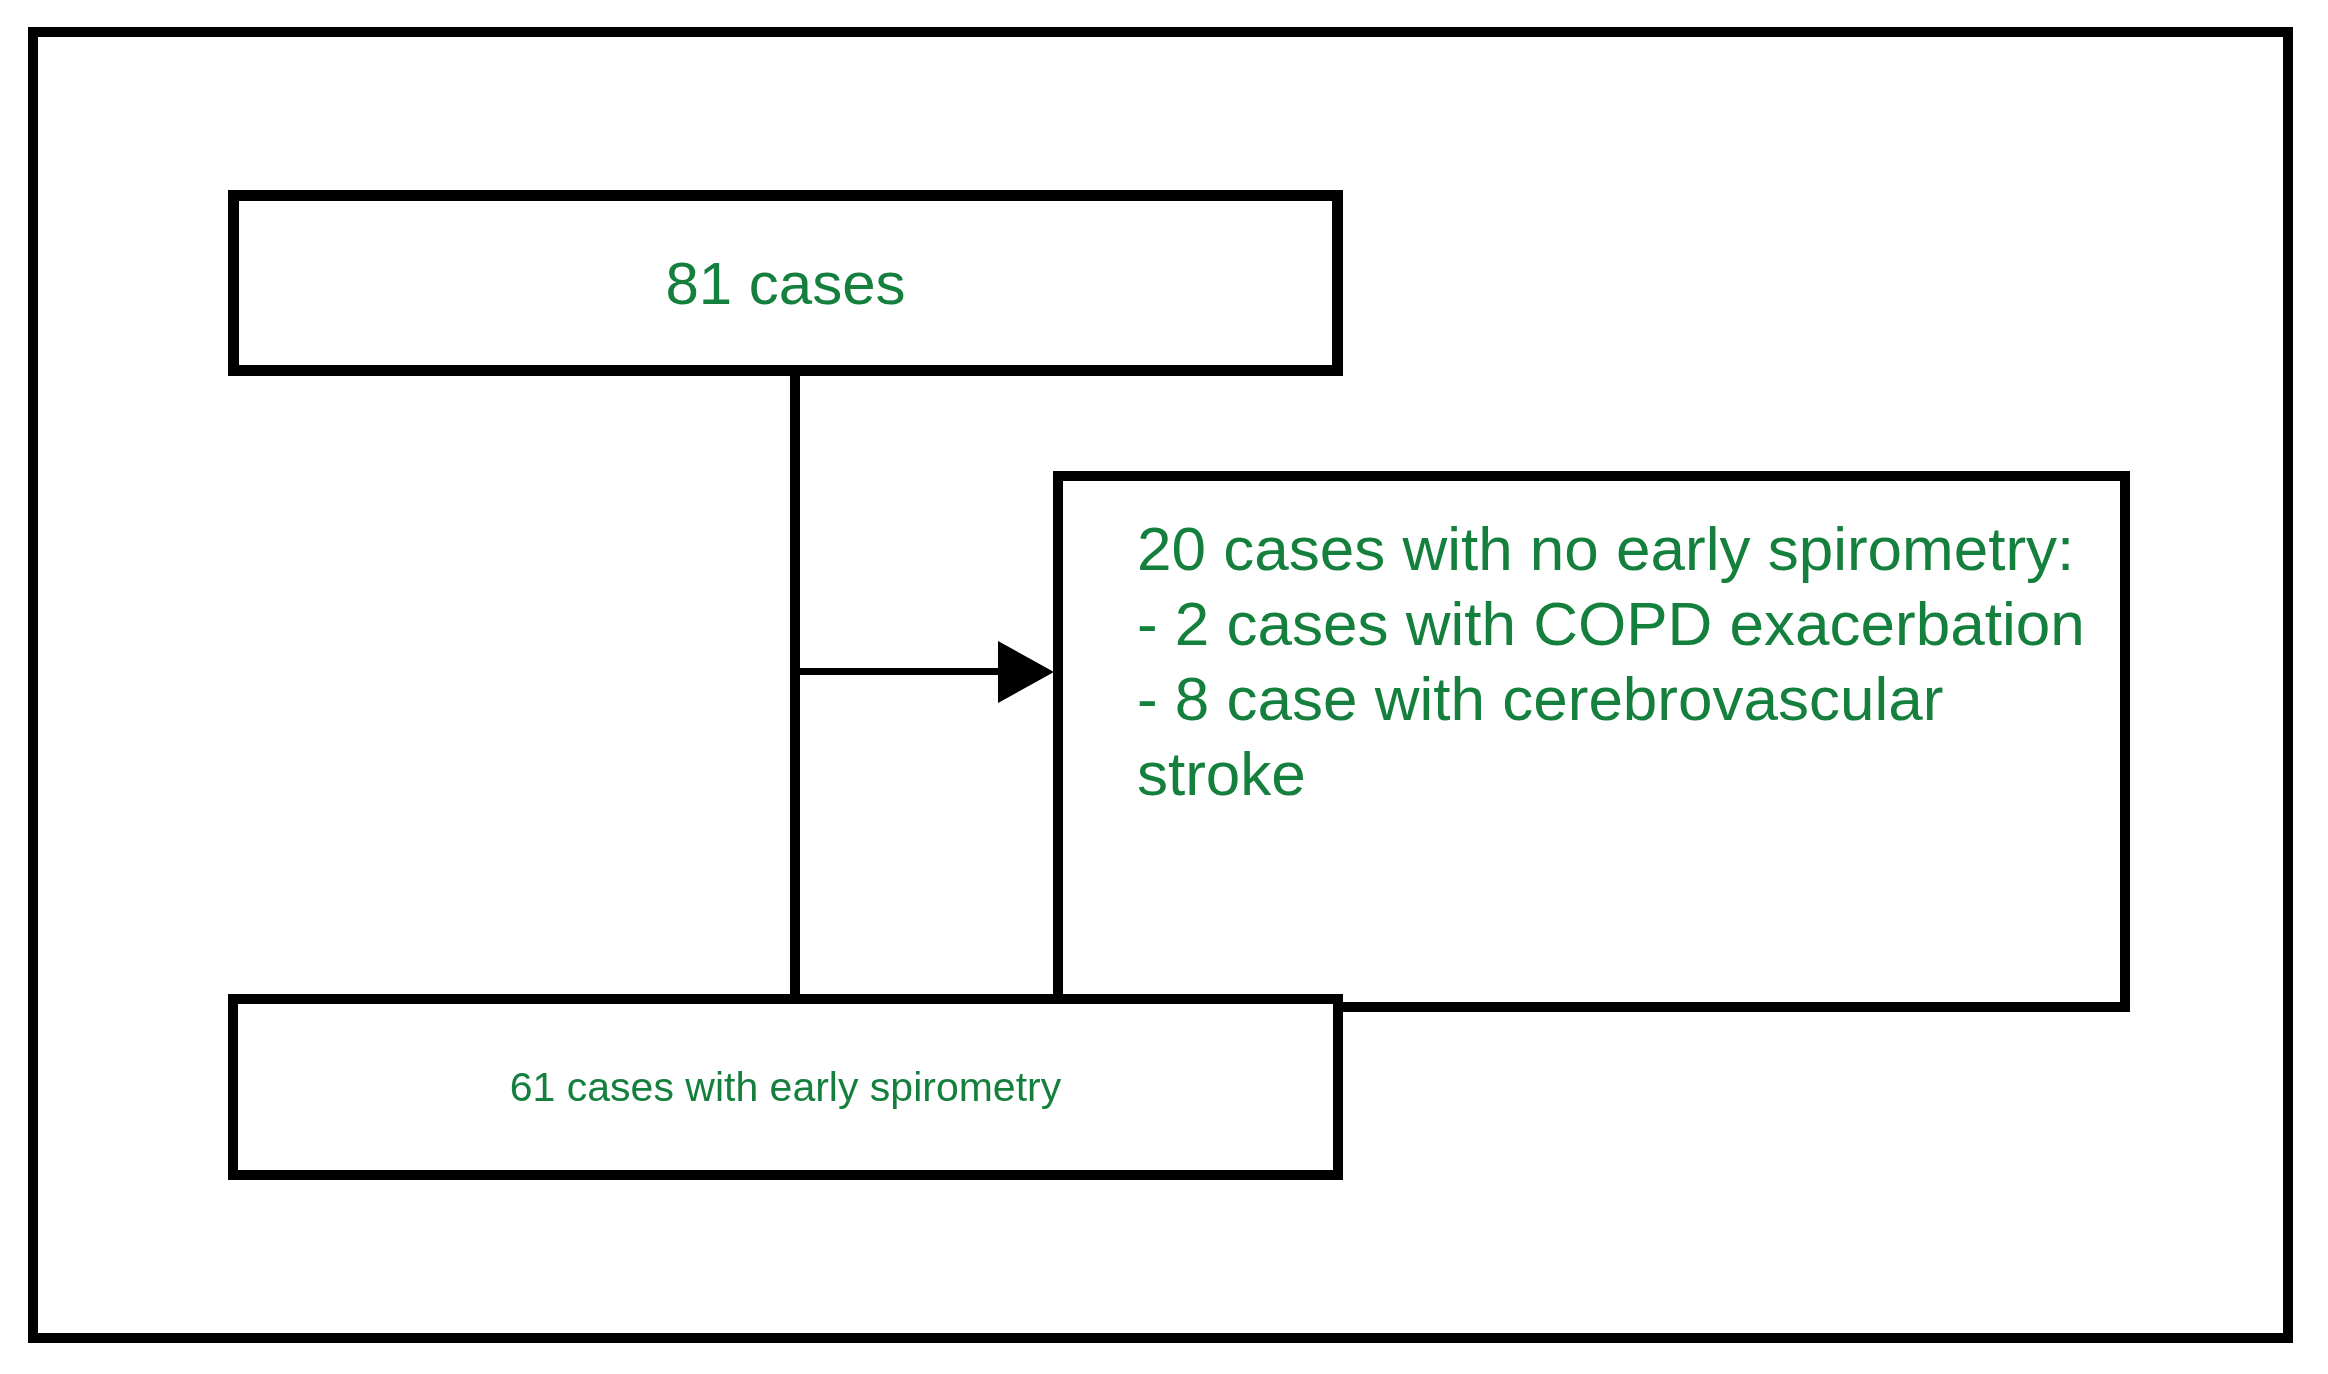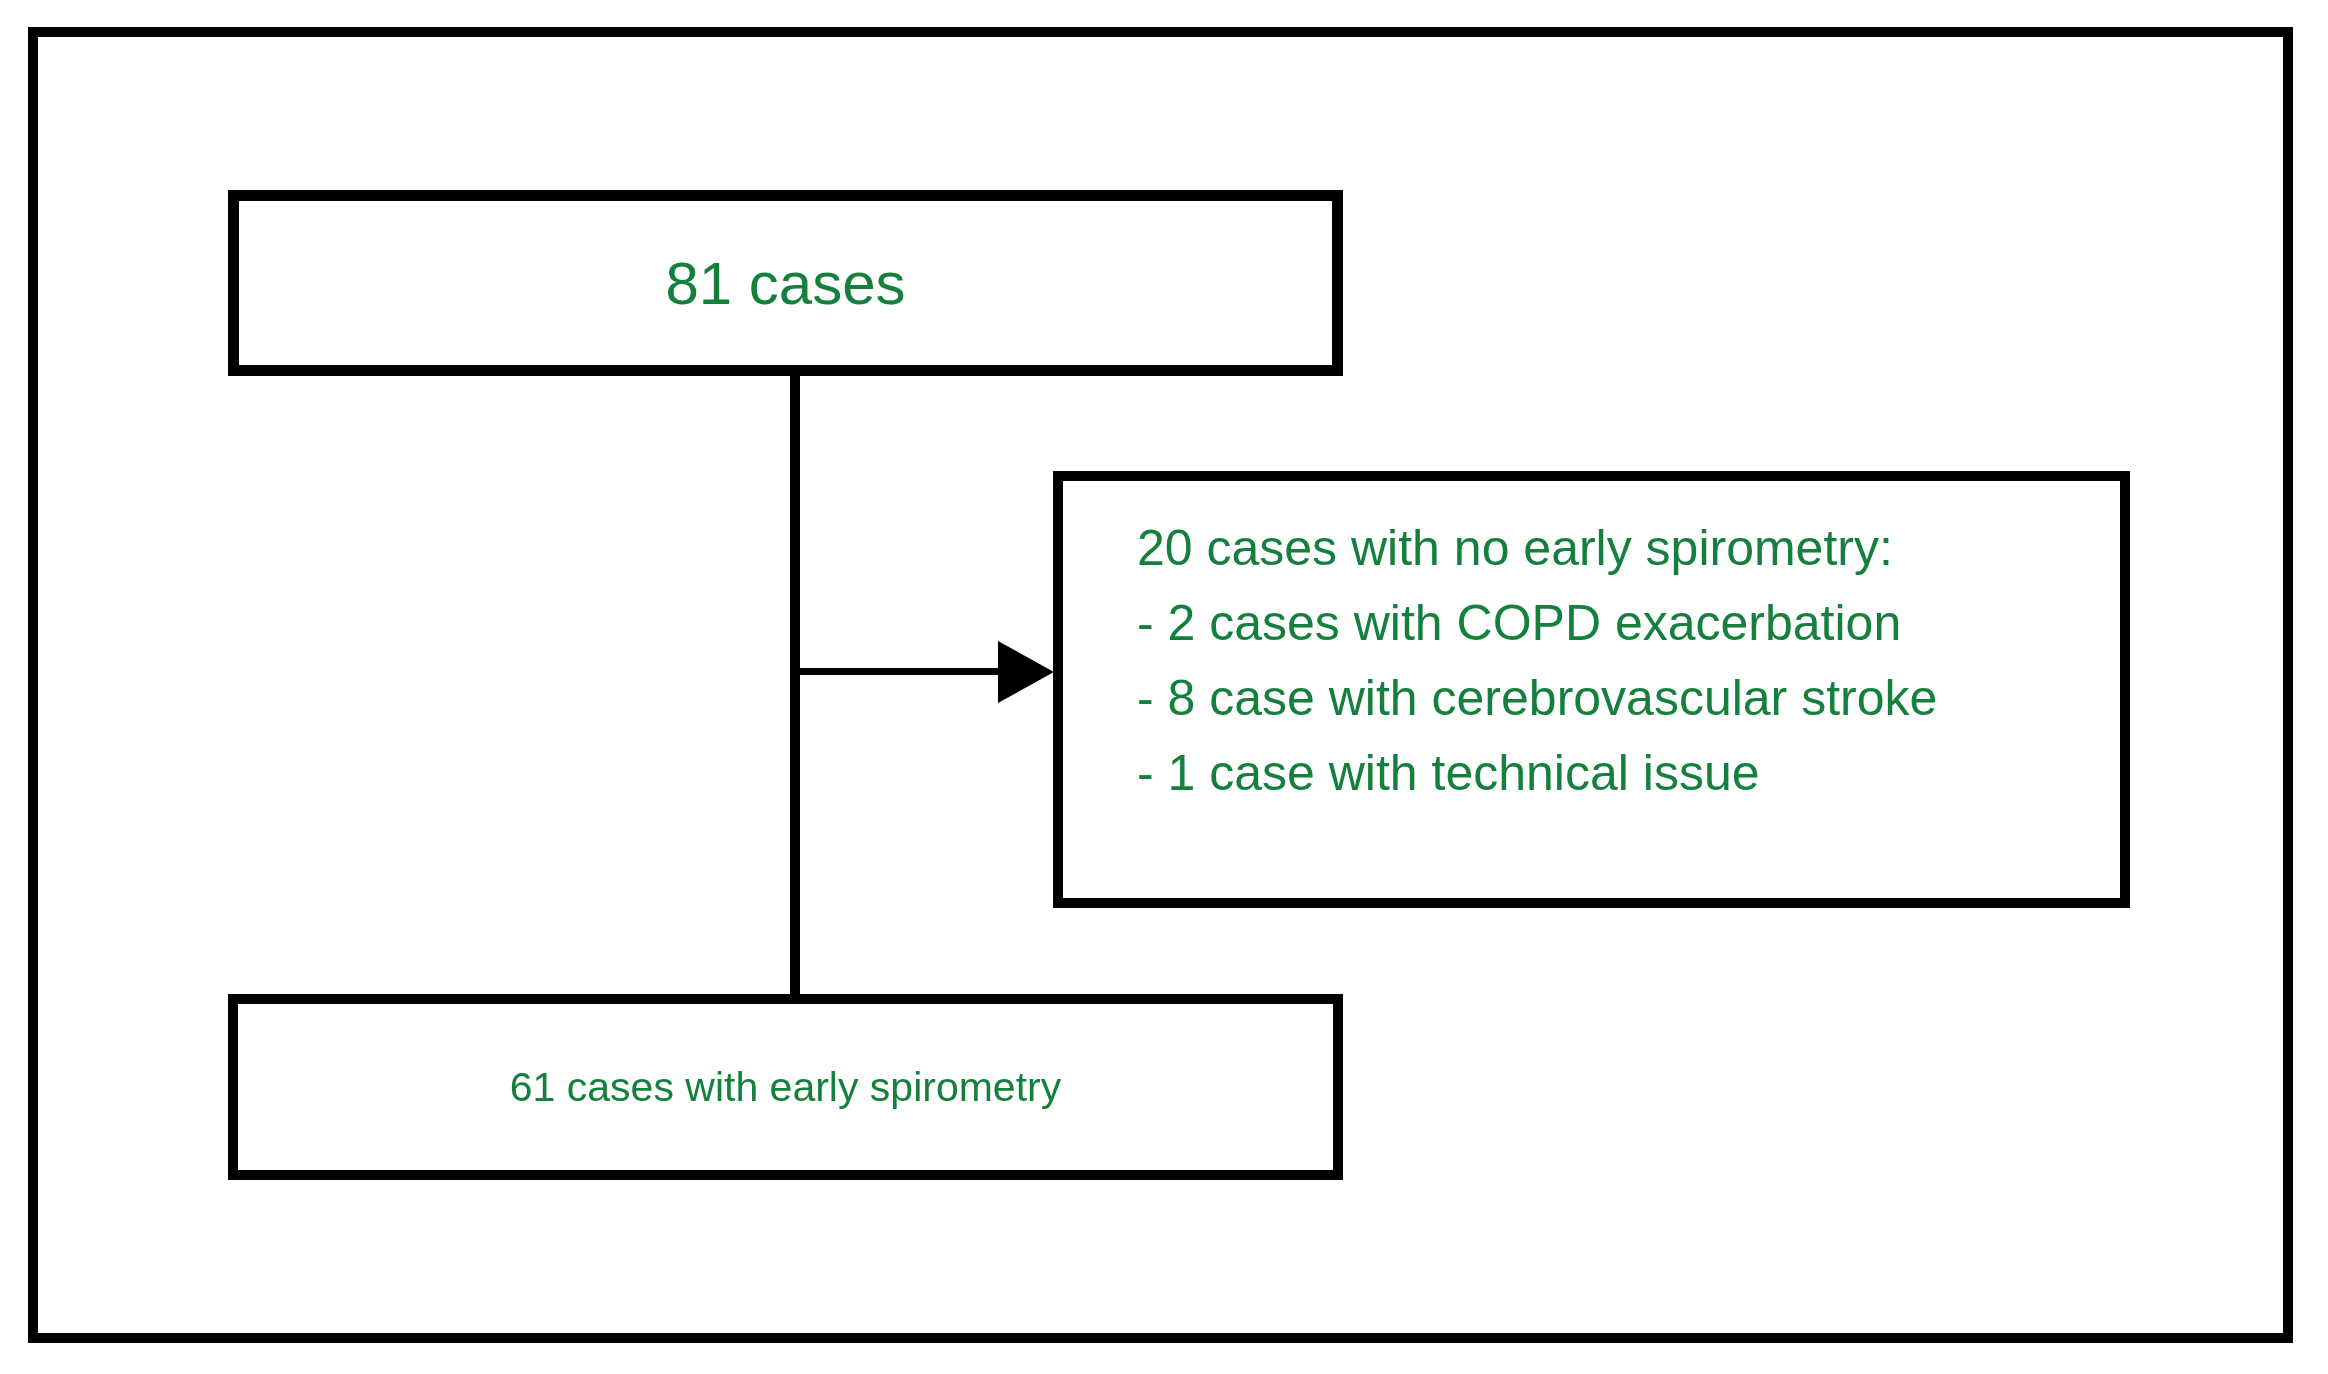--- a/index.html
+++ b/index.html
@@ -50,22 +50,22 @@
     height: 186px;
     display: flex;
     align-items: center;
     justify-content: center;
     font-size: 41px;
   }
   .node-side {
     left: 1053px;
     top: 471px;
     width: 1077px;
-    height: 437px;
-    font-size: 50px;
+    height: 541px;
+    font-size: 62px;
     line-height: 75px;
     padding: 30px 30px 0 74px;
     text-align: left;
   }
   .connector-vertical {
     position: absolute;
     left: 790px;
     top: 376px;
     width: 10px;
     height: 618px;
@@ -103,20 +103,19 @@
 
   <div class="connector-vertical"></div>
 
   <div class="arrow-shaft"></div>
   <div class="arrow-head"></div>
 
   <div class="node-box node-side">
     <div>20 cases with no early spirometry:</div>
     <div>- 2 cases with COPD exacerbation</div>
     <div>- 8 case with cerebrovascular stroke</div>
-    <div>- 1 case with technical issue</div>
   </div>
 
   <div class="node-box node-bottom">
     <span>61 cases with early spirometry</span>
   </div>
 
 </div>
 
 </body></html>

